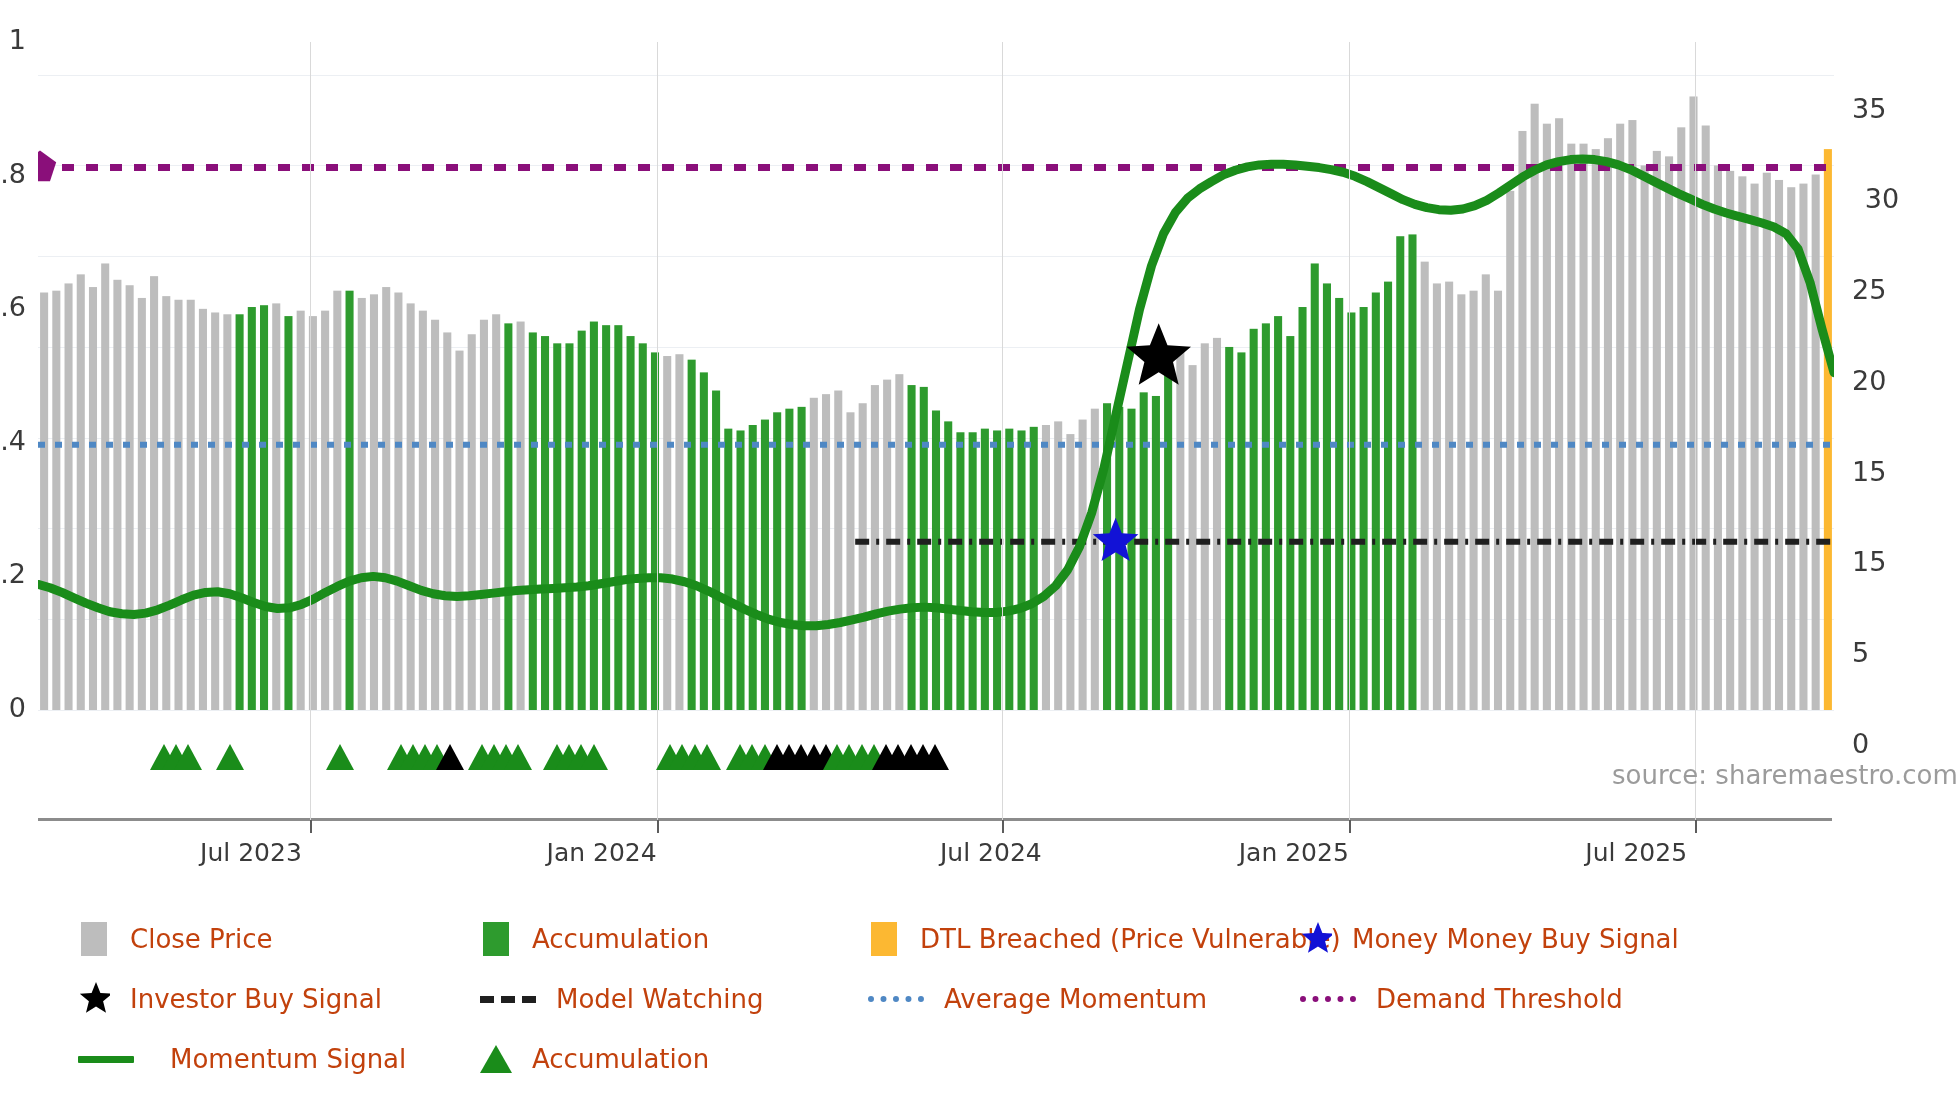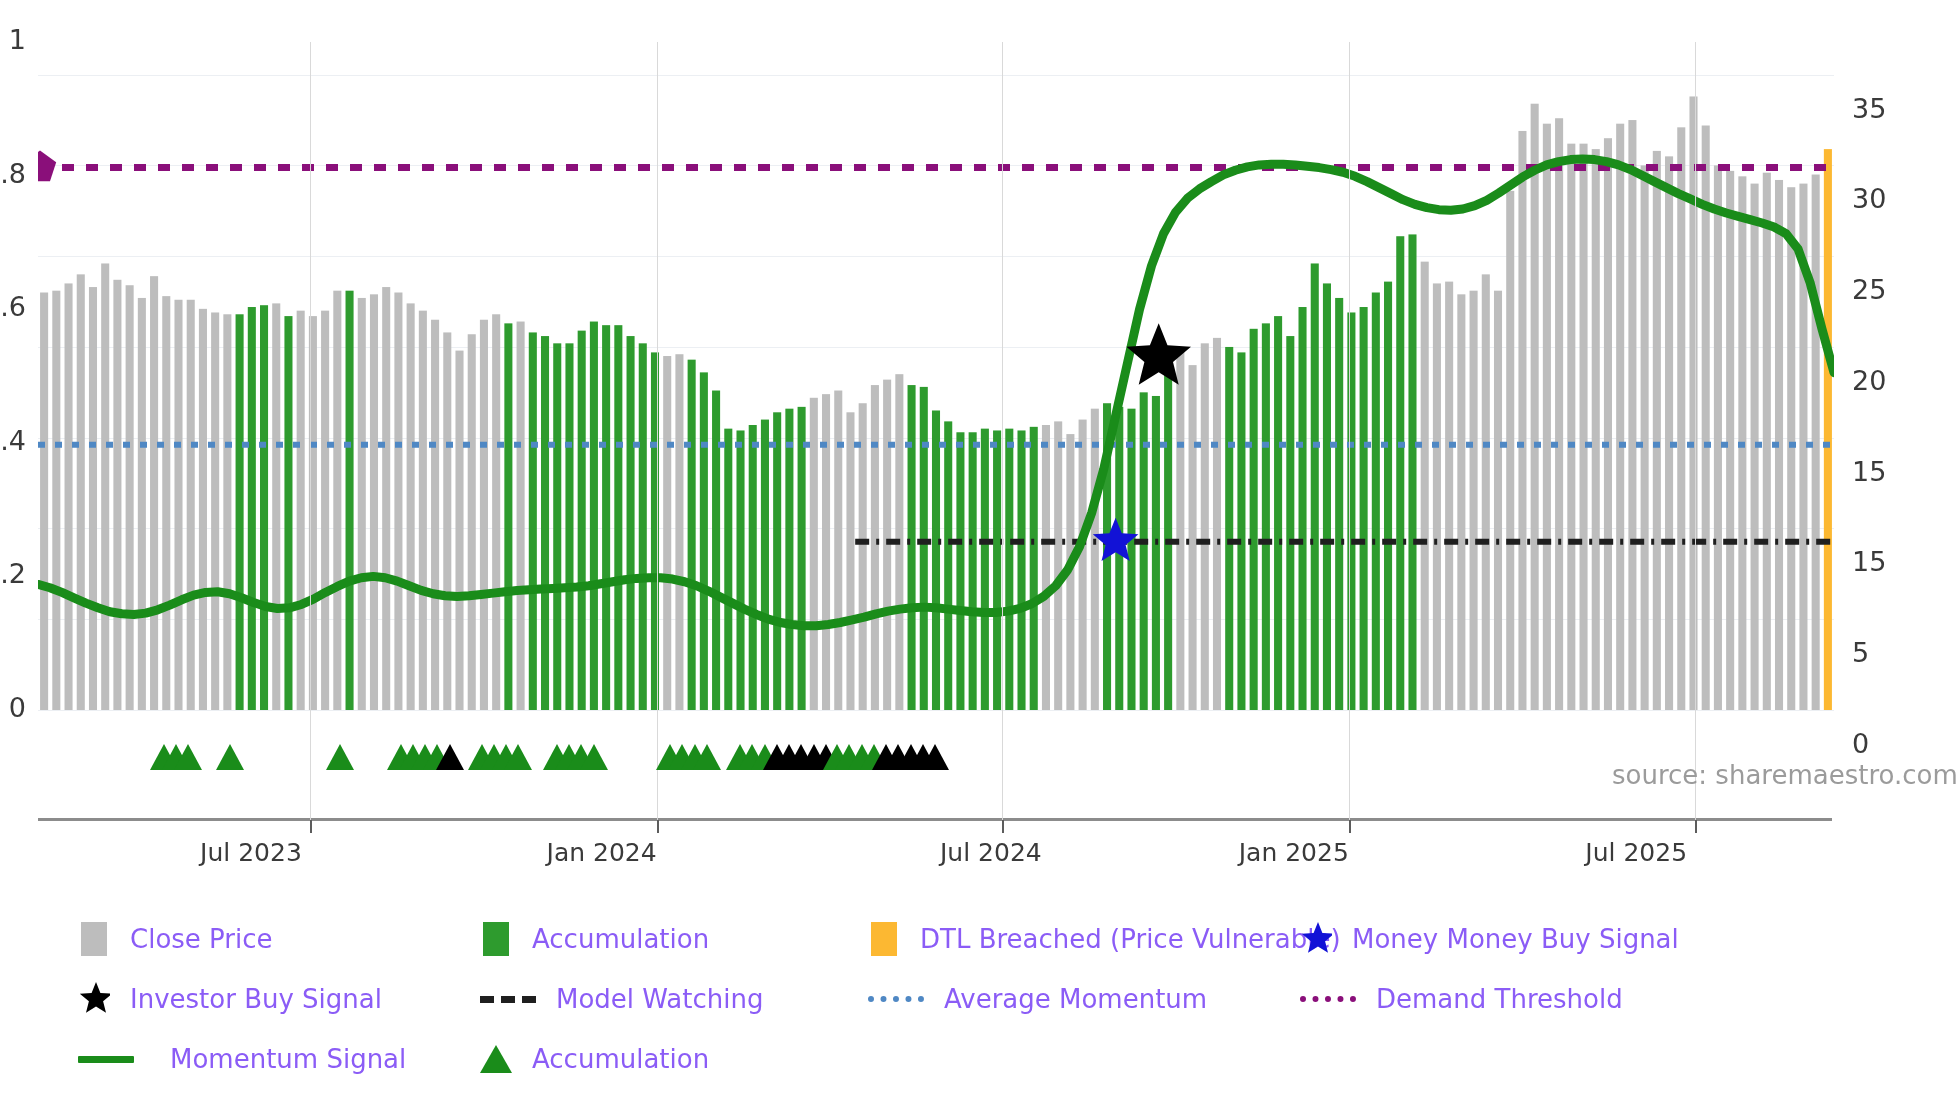--- a/index.html
+++ b/index.html
@@ -20,21 +20,21 @@
 
   .axisline{position:absolute;left:38px;width:1794px;height:3px;background:#8c8c8c;}
   .tri{position:absolute;width:0;height:0;border-left:14px solid transparent;border-right:14px solid transparent;}
 
   .source{position:absolute;font-size:26px;color:#9b9b9b;}
 
   
   .legend{position:absolute;left:78px;top:920px;width:1860px;}
   .lgrow{position:relative;height:38px;}
   .lgitem{position:absolute;display:flex;align-items:center;height:38px;}
-  .lgtext{font-size:26px;color:#8b5cf6;margin-left:20px;white-space:nowrap;}
+  .lgtext{font-size:26px;color:#c2410c;margin-left:20px;white-space:nowrap;}
   .swatch-rect{width:26px;height:34px;}
   .swatch-line{width:56px;height:7px;border-radius:1px;}
   .swatch-dashline{width:56px;height:0;border-top:7px dashed;}
   .swatch-dotline{width:56px;height:0;border-top:6px dotted;}
   .swatch-tri{width:0;height:0;border-left:16px solid transparent;border-right:16px solid transparent;}
   .swatch-wrap{width:32px;display:flex;justify-content:center;align-items:center;}
   .swatch-wrap56{width:56px;display:flex;justify-content:flex-start;align-items:center;}
 </style>
 </head>
 <body>
@@ -50,21 +50,21 @@
       <div class="ylab" style="left: -20px; top: 24px;">1</div>
     </div>
 
   <div id="yright">
       <div class="ylab2" style="left: 1852px; top: 692px;">0</div>
       <div class="ylab2" style="left: 1852px; top: 601.239px;">5</div>
       <div class="ylab2" style="left: 1852px; top: 510.478px;">15</div>
       <div class="ylab2" style="left: 1852px; top: 419.717px;">15</div>
       <div class="ylab2" style="left: 1852px; top: 328.957px;">20</div>
       <div class="ylab2" style="left: 1852px; top: 238.196px;">25</div>
-      <div class="ylab2" style="left: 1852px; top: 147.435px;">30</div>
+      <div class="ylab2" style="left: 1852px; top: 147.435px; text-align: center;">30</div>
       <div class="ylab2" style="left: 1852px; top: 56.6739px;">35</div>
     </div>
 
   <div class="plot">
     <div id="grid">
         <div class="gridline" style="top: 668px;"></div>
         <div class="gridline" style="top: 577.239px;"></div>
         <div class="gridline" style="top: 486.478px;"></div>
         <div class="gridline" style="top: 395.717px;"></div>
         <div class="gridline" style="top: 304.957px;"></div>

